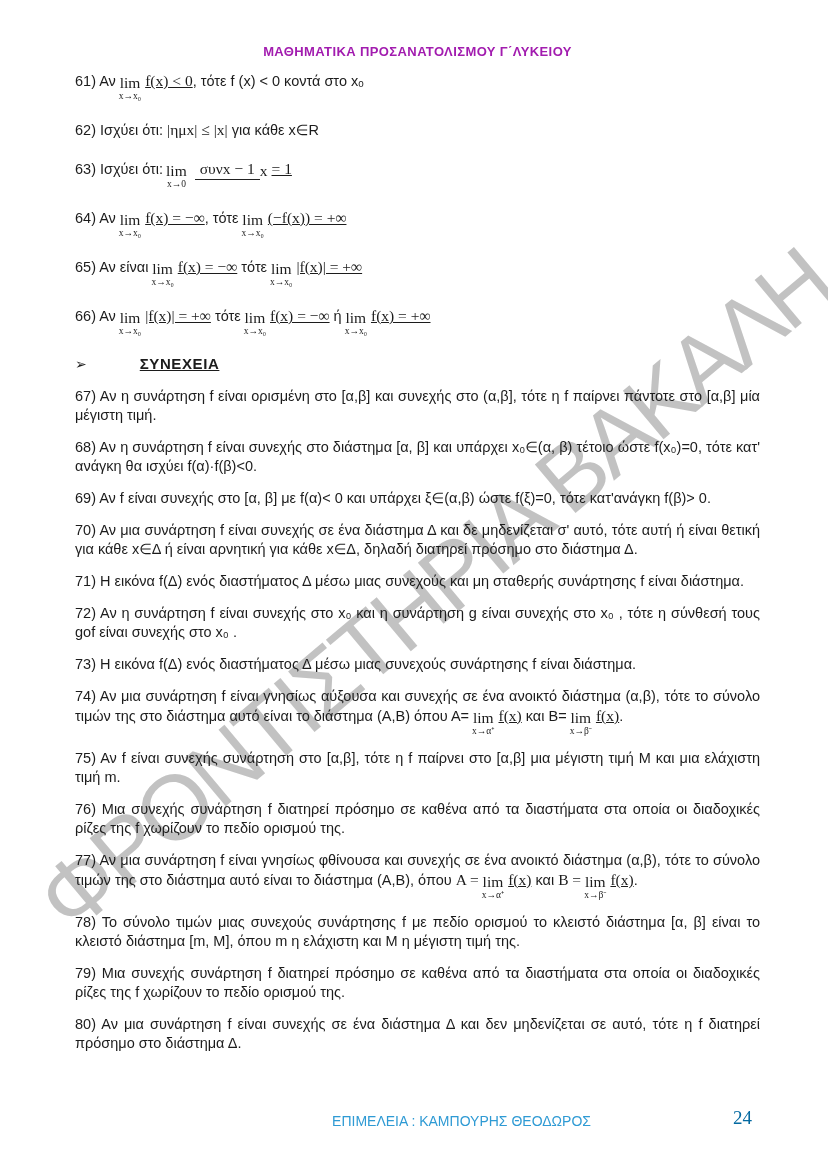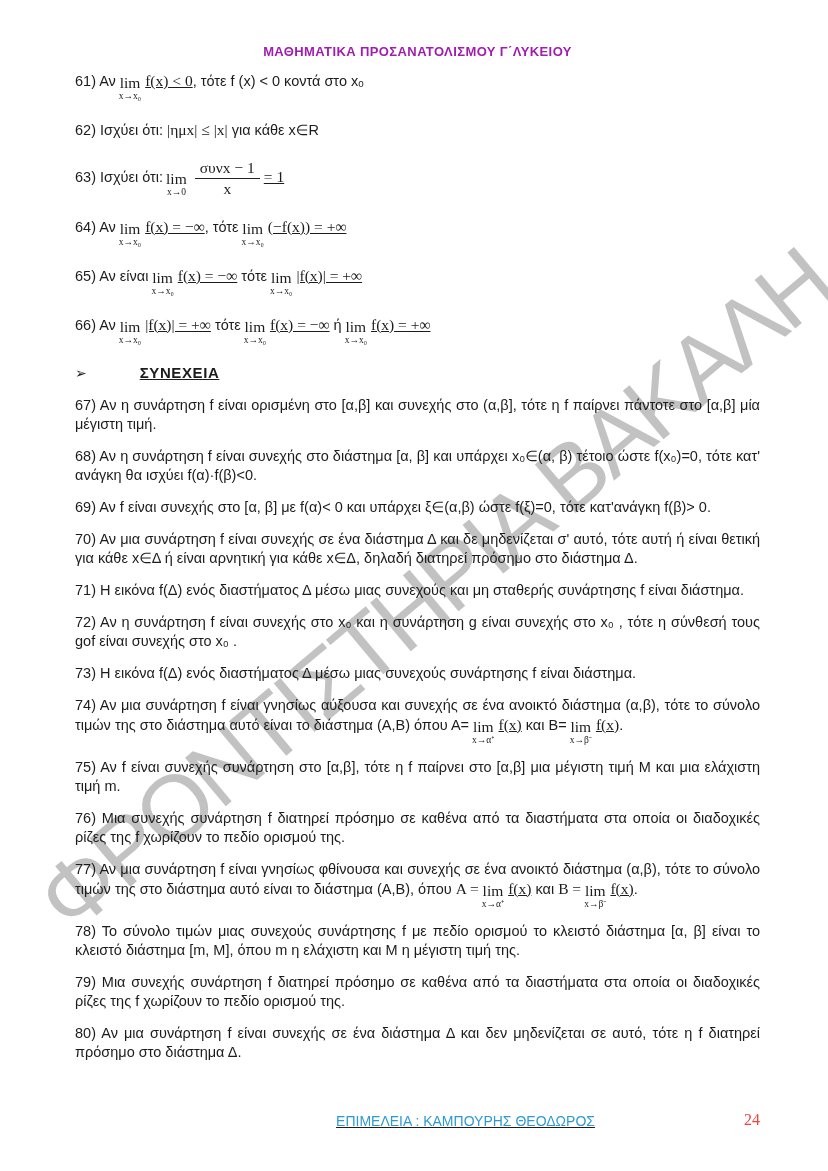--- a/index.html
+++ b/index.html
@@ -54,21 +54,21 @@
     display:inline-block;
     vertical-align:-13px;
     text-align:center;
     margin:0 4px 0 3px;
     font-family:"Liberation Serif", serif;
   }
   .lim-op{ display:block; font-size:15.5px; line-height:16px; }
   .lim-sub{ display:block; font-size:9.5px; line-height:10px; }
   .frac{
     display:inline-flex;
-    flex-direction:column;
+    flex-direction:row;
     align-items:center;
     vertical-align:middle;
     font-family:"Liberation Serif", serif;
     font-size:15.5px;
     line-height:1.15;
     margin:0 4px;
   }
   .frac-num{ border-bottom:1px solid #222; padding:0 5px 1px 5px; }
   .frac-den{ padding-top:1px; }
   .section-heading{
@@ -78,36 +78,35 @@
   .section-bullet{ margin-right:9px; font-size:14px; }
   .section-title{
     font-weight:700;
     text-decoration:underline;
     letter-spacing:0.6px;
     margin-left:44px;
   }
   .footer{
     position:absolute;
     z-index:1;
-    left:75px;right:68px;bottom:42px;
+    left:75px;right:76px;bottom:42px;
     display:flex;
     justify-content:center;
     align-items:baseline;
-    text-decoration:underline;
   }
   .footer-credit{
     color:#2e9ad4;
     font-size:14px;
     transform:translateX(48px);
   }
   .footer-page{
     position:absolute;
     right:0;bottom:0;
-    color:#ef4444;
-    font-size:16px;
+    color:#0369a1;
+    font-size:19px;
     font-family:"Liberation Serif", serif;
     margin-top:20px;
   }
 </style>
 </head>
 <body>
 
 <div class="page">
 
   <div class="watermark">ΦΡΟΝΤΙΣΤΗΡΙΑ ΒΑΚΑΛΗ</div>

